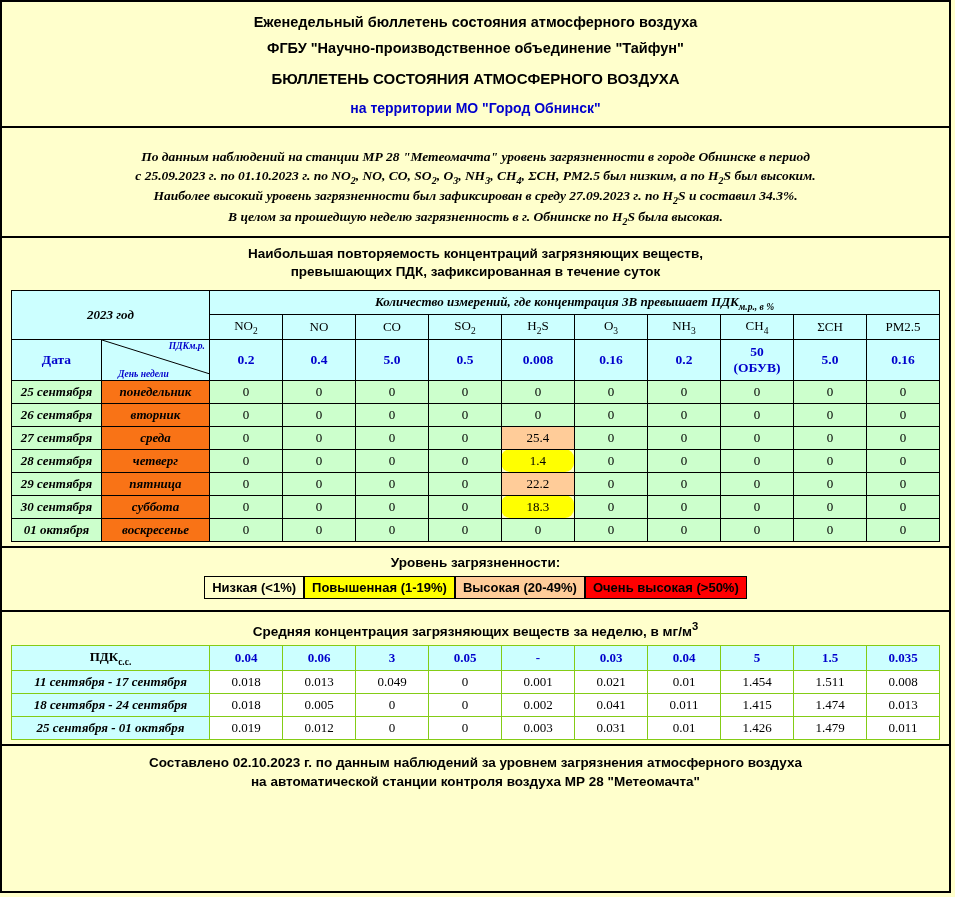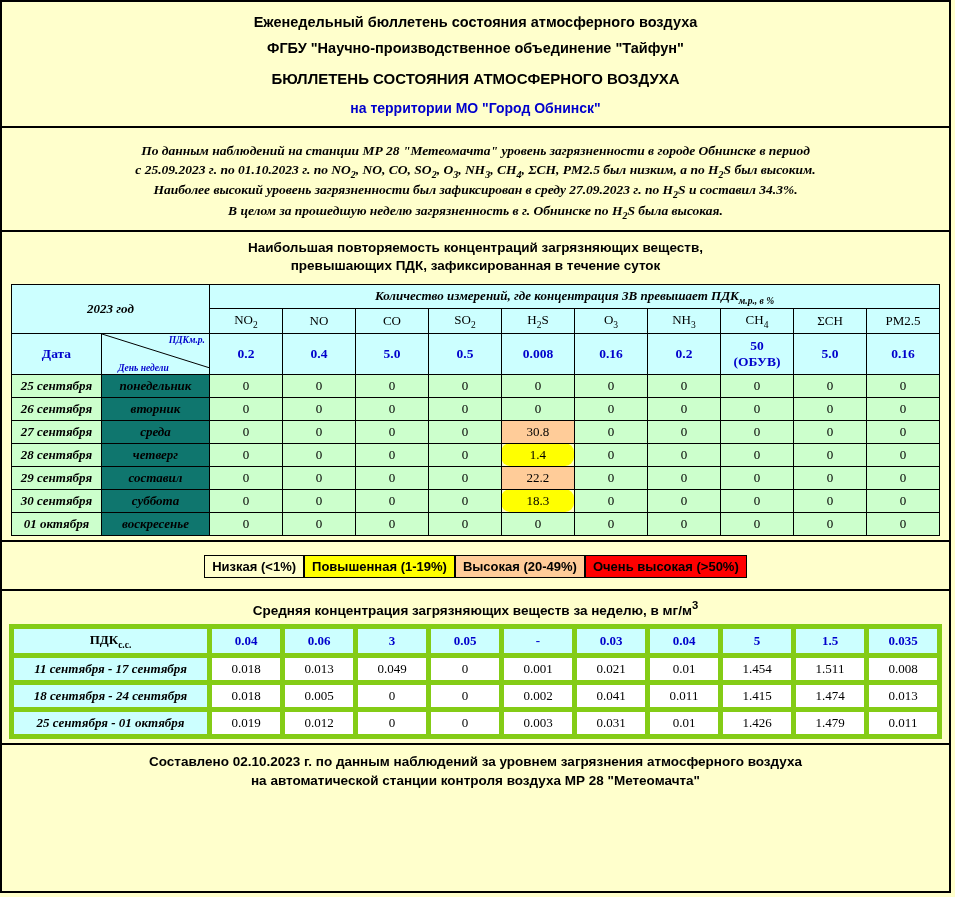--- a/index.html
+++ b/index.html
@@ -20,21 +20,21 @@
   .hdr{
     text-align:center;
     padding:6px 10px 4px;
   }
   .hdr .l1{font-weight:bold;font-size:14.5px;font-family:"Liberation Sans",sans-serif;margin:6px 0 0;}
   .hdr .l2{font-weight:bold;font-size:14.5px;font-family:"Liberation Sans",sans-serif;margin:10px 0 2px;}
   .hdr .l3{font-weight:bold;font-size:15px;color:#000000;font-family:"Liberation Sans",sans-serif;margin:14px 0 2px;}
   .hdr .l4{font-weight:bold;font-size:14px;color:#0000cc;font-family:"Liberation Sans",sans-serif;margin:13px 0 6px;}
   .divider{border-top:2px solid #000;}
   .summary{
-    padding:14px 16px 8px;
+    padding:20px 16px 8px;
     text-align:center;
     font-style:italic;
     font-weight:bold;
     font-size:13.5px;
     line-height:1.38;
     font-family:"Liberation Serif",serif;
   }
   .summary sub{font-size:10px;}
   .subtitle{
     text-align:center;
@@ -73,21 +73,21 @@
   .datecell{
     background:#ccffff;font-weight:bold;font-size:14px;
   }
   .diagcell{
     background:#ccffff;position:relative;height:34px;padding:0;
   }
   .diagcell .d-top{position:absolute;right:4px;top:1px;font-size:9.5px;font-weight:bold;font-style:italic;}
   .diagcell .d-bot{position:absolute;left:16px;bottom:1px;font-size:9.5px;font-style:italic;}
   .diagcell svg{position:absolute;left:0;top:0;}
   .datename{background:#ccffcc;font-style:italic;font-size:13px;font-weight:bold;}
-  .dayname{background:#0f766e;font-style:italic;font-size:13px;font-weight:bold;margin-top:34px;}
+  .dayname{background:#f97316;font-style:italic;font-size:13px;font-weight:bold;margin-top:34px;}
   .valcell{background:#ccffcc;font-size:13px;}
   .hl-orange{background:#ffcc99 !important;}
   .hl-yellow{background:#ffff00 !important;border-radius:9px;}
   .levels{
     text-align:center;
     padding:7px 0 3px;
   }
   .levels .ttl{font-weight:bold;font-size:13.5px;font-family:"Liberation Sans",sans-serif;}
   .legend{
     display:flex;justify-content:space-between;align-items:stretch;margin:6px auto 8px;width:fit-content;
@@ -101,21 +101,21 @@
   .lg3{background:#ffcc99;}
   .lg4{background:#ff0000;}
   .avgtitle{
     text-align:center;font-weight:bold;font-size:13.5px;font-family:"Liberation Sans",sans-serif;
     padding:8px 0 7px;
   }
   .avgtbl{
     width:927px;margin:0 auto;table-layout:fixed;
   }
   .avgtbl td{
-    border:5px solid #84cc16;text-align:center;font-size:13px;padding:3px 2px;
+    border:1px solid #84cc16;text-align:center;font-size:13px;padding:3px 2px;
     font-family:"Liberation Serif",serif;
   }
   .avg-hdr{background:#ccffff;font-weight:bold;font-size:14px;}
   .avg-hdr sub{font-size:9.5px;}
   .avg-val{background:#ccffff;color:#0000cc;font-weight:bold;font-size:13.5px;}
   .avg-period{background:#ccffff;font-style:italic;font-weight:bold;font-size:13px;}
   .avg-num{background:#ffffff;font-size:13px;}
   .footer{
     text-align:center;font-weight:bold;font-size:13.5px;font-family:"Liberation Sans",sans-serif;
     padding:8px 12px 6px;line-height:1.4;
@@ -242,21 +242,21 @@
           <td class="valcell">0</td>
           <td class="valcell">0</td>
         </tr>
         <tr>
           <td class="datename">27 сентября</td>
           <td class="dayname">среда</td>
           <td class="valcell">0</td>
           <td class="valcell">0</td>
           <td class="valcell">0</td>
           <td class="valcell">0</td>
-          <td class="valcell hl-orange">30.8</td>
+          <td class="valcell hl-orange">25.4</td>
           <td class="valcell">0</td>
           <td class="valcell">0</td>
           <td class="valcell">0</td>
           <td class="valcell">0</td>
           <td class="valcell">0</td>
         </tr>
         <tr>
           <td class="datename">28 сентября</td>
           <td class="dayname">четверг</td>
           <td class="valcell">0</td>
@@ -265,21 +265,21 @@
           <td class="valcell">0</td>
           <td class="valcell hl-yellow">1.4</td>
           <td class="valcell">0</td>
           <td class="valcell">0</td>
           <td class="valcell">0</td>
           <td class="valcell">0</td>
           <td class="valcell">0</td>
         </tr>
         <tr>
           <td class="datename">29 сентября</td>
-          <td class="dayname">составил</td>
+          <td class="dayname">пятница</td>
           <td class="valcell">0</td>
           <td class="valcell">0</td>
           <td class="valcell">0</td>
           <td class="valcell">0</td>
           <td class="valcell hl-orange">22.2</td>
           <td class="valcell">0</td>
           <td class="valcell">0</td>
           <td class="valcell">0</td>
           <td class="valcell">0</td>
           <td class="valcell">0</td>
@@ -311,20 +311,21 @@
           <td class="valcell">0</td>
           <td class="valcell">0</td>
           <td class="valcell">0</td>
         </tr>
       </tbody>
   </table>
 
   <div class="divider" style="margin-top:4px"></div>
 
   <div class="levels">
+    <div class="ttl">Уровень загрязненности:</div>
     <div class="legend" id="legend">
         <div class="lg1" style="background: rgb(255, 255, 204);">Низкая (&lt;1%)</div>
         <div class="lg2" style="background: rgb(255, 255, 0);">Повышенная (1-19%)</div>
         <div class="lg3" style="background: rgb(255, 204, 153);">Высокая (20-49%)</div>
         <div class="lg4" style="background: rgb(255, 0, 0);">Очень высокая (&gt;50%)</div>
       </div>
   </div>
 
   <div class="divider"></div>
 

